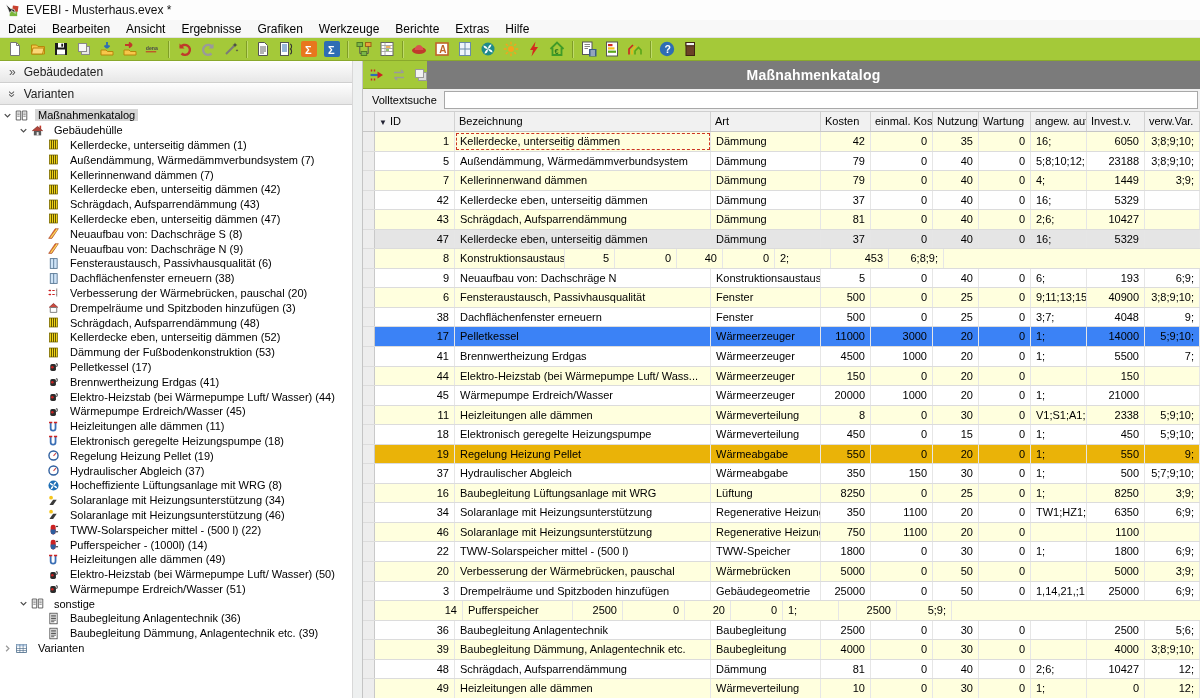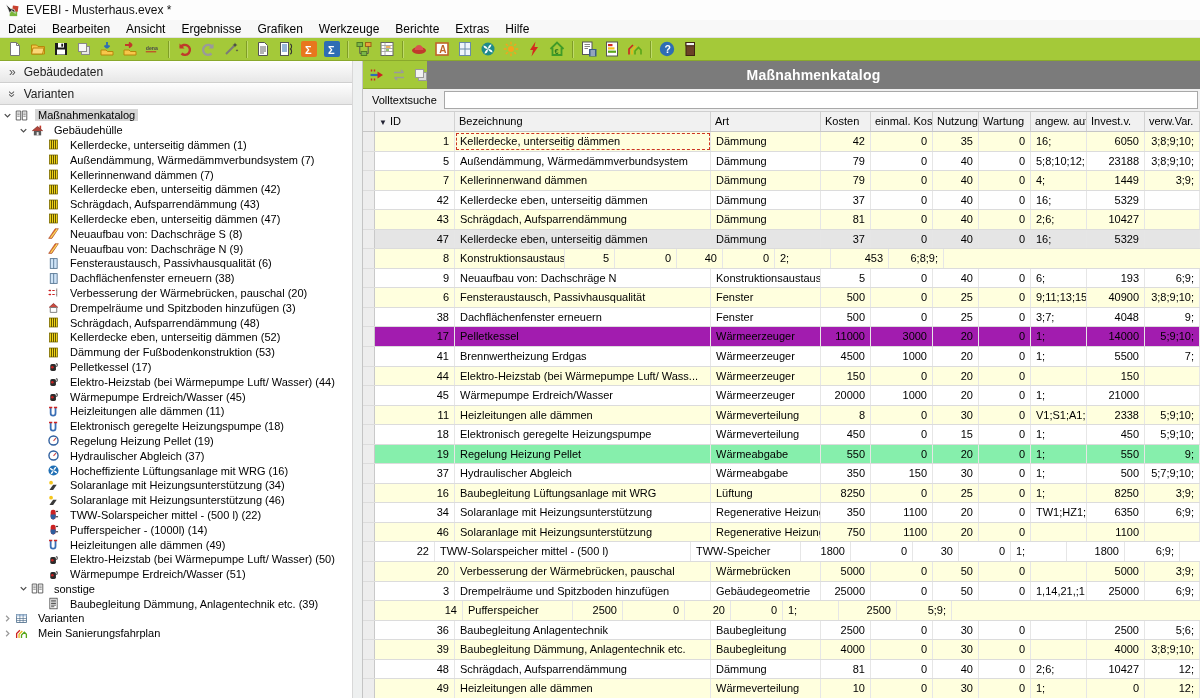--- a/index.html
+++ b/index.html
@@ -576,33 +576,46 @@
           <span class="ind"></span>
           <span class="ind"></span>
           <span class="arr"></span>
           <span class="ticn">
             <svg viewBox="0 0 16 16">
               <rect x="4" y="5" width="7" height="8.5" rx="2" fill="#2b2b2b"></rect>
               <path d="M11 4.5c2.4 0 2.4 3.5 0 3.5" fill="none" stroke="#555" stroke-width="1.4"></path>
               <circle cx="6.6" cy="9" r="1.6" fill="#cc2222"></circle>
             </svg>
           </span>
-          <span class="tlbl">Elektro-Heizstab (bei Wärmepumpe Luft/ Wasser) (44)</span>
+          <span class="tlbl">Brennwertheizung Erdgas (41)</span>
         </div>
         <div class="trow">
           <span class="ind"></span>
           <span class="ind"></span>
           <span class="arr"></span>
           <span class="ticn">
             <svg viewBox="0 0 16 16">
               <rect x="4" y="5" width="7" height="8.5" rx="2" fill="#2b2b2b"></rect>
               <path d="M11 4.5c2.4 0 2.4 3.5 0 3.5" fill="none" stroke="#555" stroke-width="1.4"></path>
               <circle cx="6.6" cy="9" r="1.6" fill="#cc2222"></circle>
             </svg>
           </span>
+          <span class="tlbl">Elektro-Heizstab (bei Wärmepumpe Luft/ Wasser) (44)</span>
+        </div>
+        <div class="trow">
+          <span class="ind"></span>
+          <span class="ind"></span>
+          <span class="arr"></span>
+          <span class="ticn">
+            <svg viewBox="0 0 16 16">
+              <rect x="4" y="5" width="7" height="8.5" rx="2" fill="#2b2b2b"></rect>
+              <path d="M11 4.5c2.4 0 2.4 3.5 0 3.5" fill="none" stroke="#555" stroke-width="1.4"></path>
+              <circle cx="6.6" cy="9" r="1.6" fill="#cc2222"></circle>
+            </svg>
+          </span>
           <span class="tlbl">Wärmepumpe Erdreich/Wasser (45)</span>
         </div>
         <div class="trow">
           <span class="ind"></span>
           <span class="ind"></span>
           <span class="arr"></span>
           <span class="ticn">
             <svg viewBox="0 0 16 16">
               <path d="M4.5 3v7a3 3 0 0 0 6 0V3" fill="none" stroke="#3b6fb5" stroke-width="2.2"></path>
               <path d="M2.5 3h4M8.5 3h4" stroke="#cc2222" stroke-width="1.8"></path>
@@ -649,21 +662,21 @@
         <div class="trow">
           <span class="ind"></span>
           <span class="ind"></span>
           <span class="arr"></span>
           <span class="ticn">
             <svg viewBox="0 0 16 16">
               <circle cx="8" cy="8" r="6.2" fill="#1f6fb5"></circle>
               <path d="M8 8c0-3 1.5-4.5 3.5-4.5C11 6 10 7 8 8c3 0 4.5 1.5 4.5 3.5C10 11 9 10 8 8c0 3-1.5 4.5-3.5 4.5C5 10 6 9 8 8c-3 0-4.5-1.5-4.5-3.5C6 5 7 6 8 8z" fill="#fff"></path>
             </svg>
           </span>
-          <span class="tlbl">Hocheffiziente Lüftungsanlage mit WRG (16)</span>
+          <span class="tlbl">Hocheffiziente Lüftungsanlage mit WRG (8)</span>
         </div>
         <div class="trow">
           <span class="ind"></span>
           <span class="ind"></span>
           <span class="arr"></span>
           <span class="ticn">
             <svg viewBox="0 0 16 16">
               <circle cx="5" cy="4.5" r="2.3" fill="#f5c61d"></circle>
               <path d="M3 13.5l4.5-6.5h4.5l-4.5 6.5z" fill="#3a3a3a"></path>
             </svg>
@@ -767,51 +780,48 @@
         <div class="trow">
           <span class="ind"></span>
           <span class="ind"></span>
           <span class="arr"></span>
           <span class="ticn">
             <svg viewBox="0 0 16 16">
               <rect x="3.5" y="1.5" width="9" height="13" fill="#fff" stroke="#444"></rect>
               <path d="M5 4h6M5 6h6M5 8h6M5 10h6M5 12h4" stroke="#333" stroke-width="1"></path>
             </svg>
           </span>
+          <span class="tlbl">Baubegleitung Anlagentechnik (36)</span>
+        </div>
+        <div class="trow">
+          <span class="ind"></span>
+          <span class="ind"></span>
+          <span class="arr"></span>
+          <span class="ticn">
+            <svg viewBox="0 0 16 16">
+              <rect x="3.5" y="1.5" width="9" height="13" fill="#fff" stroke="#444"></rect>
+              <path d="M5 4h6M5 6h6M5 8h6M5 10h6M5 12h4" stroke="#333" stroke-width="1"></path>
+            </svg>
+          </span>
           <span class="tlbl">Baubegleitung Dämmung, Anlagentechnik etc. (39)</span>
         </div>
         <div class="trow">
           <span class="arr">
             <svg viewBox="0 0 16 16">
               <path d="M6 4l4 4-4 4" fill="none" stroke="#9a9a9a" stroke-width="1.8"></path>
             </svg>
           </span>
           <span class="ticn">
             <svg viewBox="0 0 16 16">
               <rect x="2" y="3" width="12" height="10" fill="#fff" stroke="#4a6b8a"></rect>
               <rect x="2" y="3" width="12" height="2.4" fill="#b8cfe8"></rect>
               <path d="M2 8h12M2 10.5h12M6 3v10M10 3v10" stroke="#4a6b8a" stroke-width=".8"></path>
             </svg>
           </span>
           <span class="tlbl">Varianten</span>
-        </div>
-        <div class="trow">
-          <span class="arr">
-            <svg viewBox="0 0 16 16">
-              <path d="M6 4l4 4-4 4" fill="none" stroke="#9a9a9a" stroke-width="1.8"></path>
-            </svg>
-          </span>
-          <span class="ticn">
-            <svg viewBox="0 0 16 16">
-              <path d="M2 13.5V8l4-4" fill="none" stroke="#cc2222" stroke-width="1.6"></path>
-              <path d="M5 13.5V9l4-4" fill="none" stroke="#e8b71d" stroke-width="1.6"></path>
-              <path d="M8 13.5V10l3.5-3.5 2.5 2.5v4.5" fill="none" stroke="#58a618" stroke-width="1.6"></path>
-            </svg>
-          </span>
-          <span class="tlbl">Mein Sanierungsfahrplan</span>
         </div>
       </div>
   </div>
 
   <div class="splitter"></div>
 
   <div class="rpanel">
     <div class="rtop">
       <div class="rtop-green">
           <span class="tbtn">
@@ -981,21 +991,21 @@
           <div class="c" style="width:256px">Dachflächenfenster erneuern</div>
           <div class="c" style="width:110px">Fenster</div>
           <div class="c al-r" style="width:50px">500</div>
           <div class="c al-r" style="width:62px">0</div>
           <div class="c al-r" style="width:46px">25</div>
           <div class="c al-r" style="width:52px">0</div>
           <div class="c" style="width:56px">3;7;</div>
           <div class="c al-r" style="width:58px">4048</div>
           <div class="c al-r" style="width:55px">9;</div>
         </div>
-        <div class="r" style="background:#a21caf">
+        <div class="r" style="background:#3b82f6">
           <div class="c rowind" style="width:12px"></div>
           <div class="c al-r" style="width:80px">17</div>
           <div class="c" style="width:256px">Pelletkessel</div>
           <div class="c" style="width:110px">Wärmeerzeuger</div>
           <div class="c al-r" style="width:50px">11000</div>
           <div class="c al-r" style="width:62px">3000</div>
           <div class="c al-r" style="width:46px">20</div>
           <div class="c al-r" style="width:52px">0</div>
           <div class="c" style="width:56px">1;</div>
           <div class="c al-r" style="width:58px">14000</div>
@@ -1059,21 +1069,21 @@
           <div class="c" style="width:256px">Elektronisch geregelte Heizungspumpe</div>
           <div class="c" style="width:110px">Wärmeverteilung</div>
           <div class="c al-r" style="width:50px">450</div>
           <div class="c al-r" style="width:62px">0</div>
           <div class="c al-r" style="width:46px">15</div>
           <div class="c al-r" style="width:52px">0</div>
           <div class="c" style="width:56px">1;</div>
           <div class="c al-r" style="width:58px">450</div>
           <div class="c al-r" style="width:55px">5;9;10;</div>
         </div>
-        <div class="r" style="background:#86efac">
+        <div class="r" style="background:#eab308">
           <div class="c rowind" style="width:12px"></div>
           <div class="c al-r" style="width:80px">19</div>
           <div class="c" style="width:256px">Regelung Heizung Pellet</div>
           <div class="c" style="width:110px">Wärmeabgabe</div>
           <div class="c al-r" style="width:50px">550</div>
           <div class="c al-r" style="width:62px">0</div>
           <div class="c al-r" style="width:46px">20</div>
           <div class="c al-r" style="width:52px">0</div>
           <div class="c" style="width:56px">1;</div>
           <div class="c al-r" style="width:58px">550</div>
@@ -1126,21 +1136,21 @@
           <div class="c al-r" style="width:50px">750</div>
           <div class="c al-r" style="width:62px">1100</div>
           <div class="c al-r" style="width:46px">20</div>
           <div class="c al-r" style="width:52px">0</div>
           <div class="c" style="width:56px"></div>
           <div class="c al-r" style="width:58px">1100</div>
           <div class="c al-r" style="width:55px"></div>
         </div>
         <div class="r" style="background:#ffffff">
           <div class="c rowind" style="width:12px"></div>
-          <div class="c al-r" style="width:60px">22</div>
+          <div class="c al-r" style="width:80px">22</div>
           <div class="c" style="width:256px">TWW-Solarspeicher mittel - (500 l)</div>
           <div class="c" style="width:110px">TWW-Speicher</div>
           <div class="c al-r" style="width:50px">1800</div>
           <div class="c al-r" style="width:62px">0</div>
           <div class="c al-r" style="width:46px">30</div>
           <div class="c al-r" style="width:52px">0</div>
           <div class="c" style="width:56px">1;</div>
           <div class="c al-r" style="width:58px">1800</div>
           <div class="c al-r" style="width:55px">6;9;</div>
         </div>

